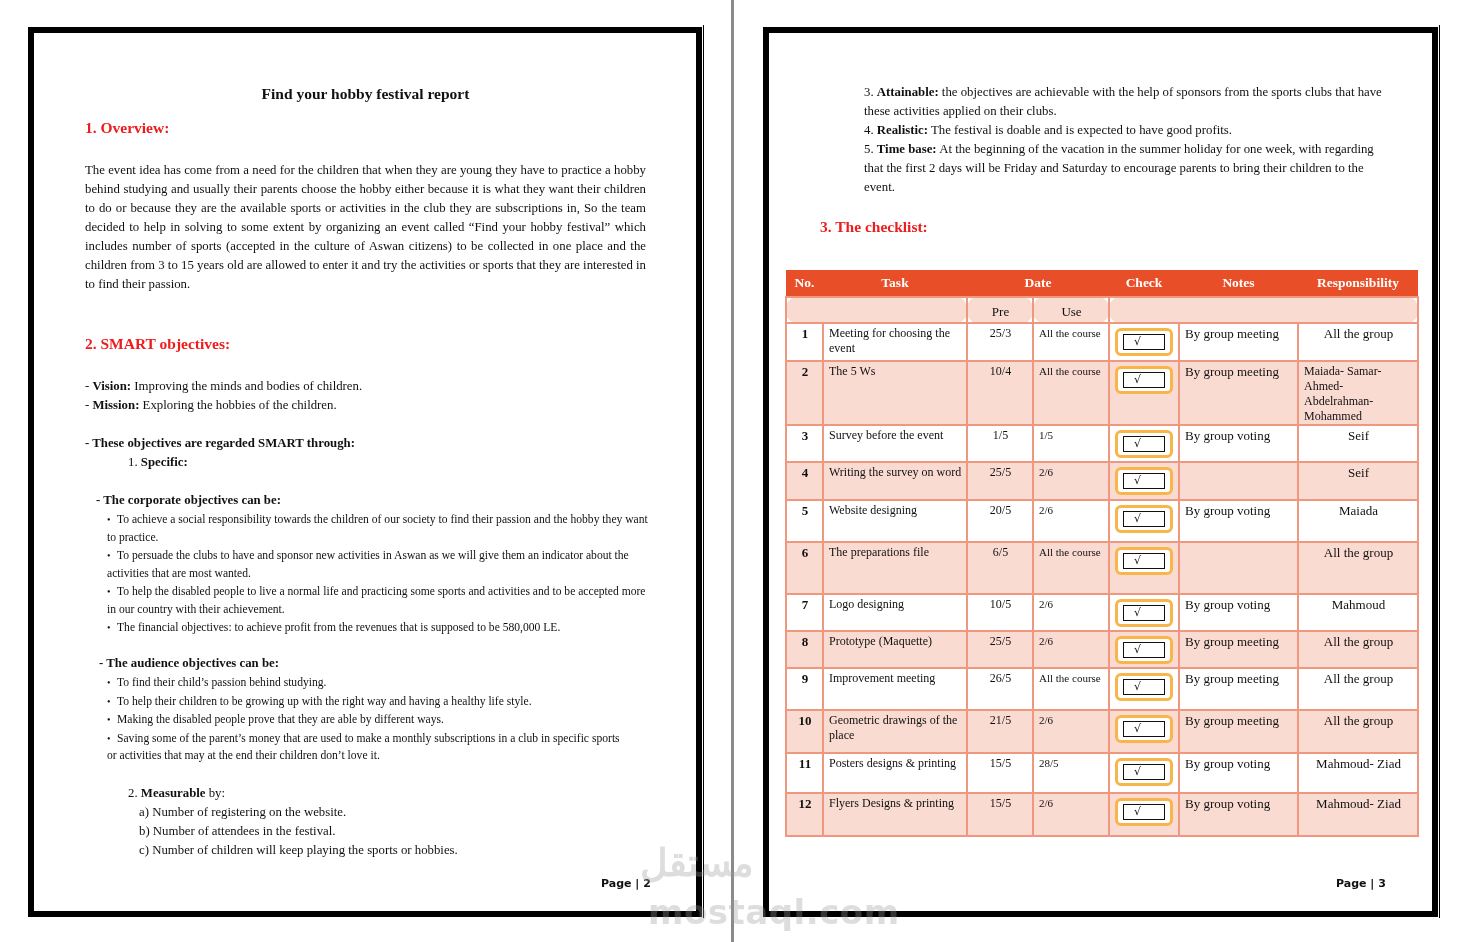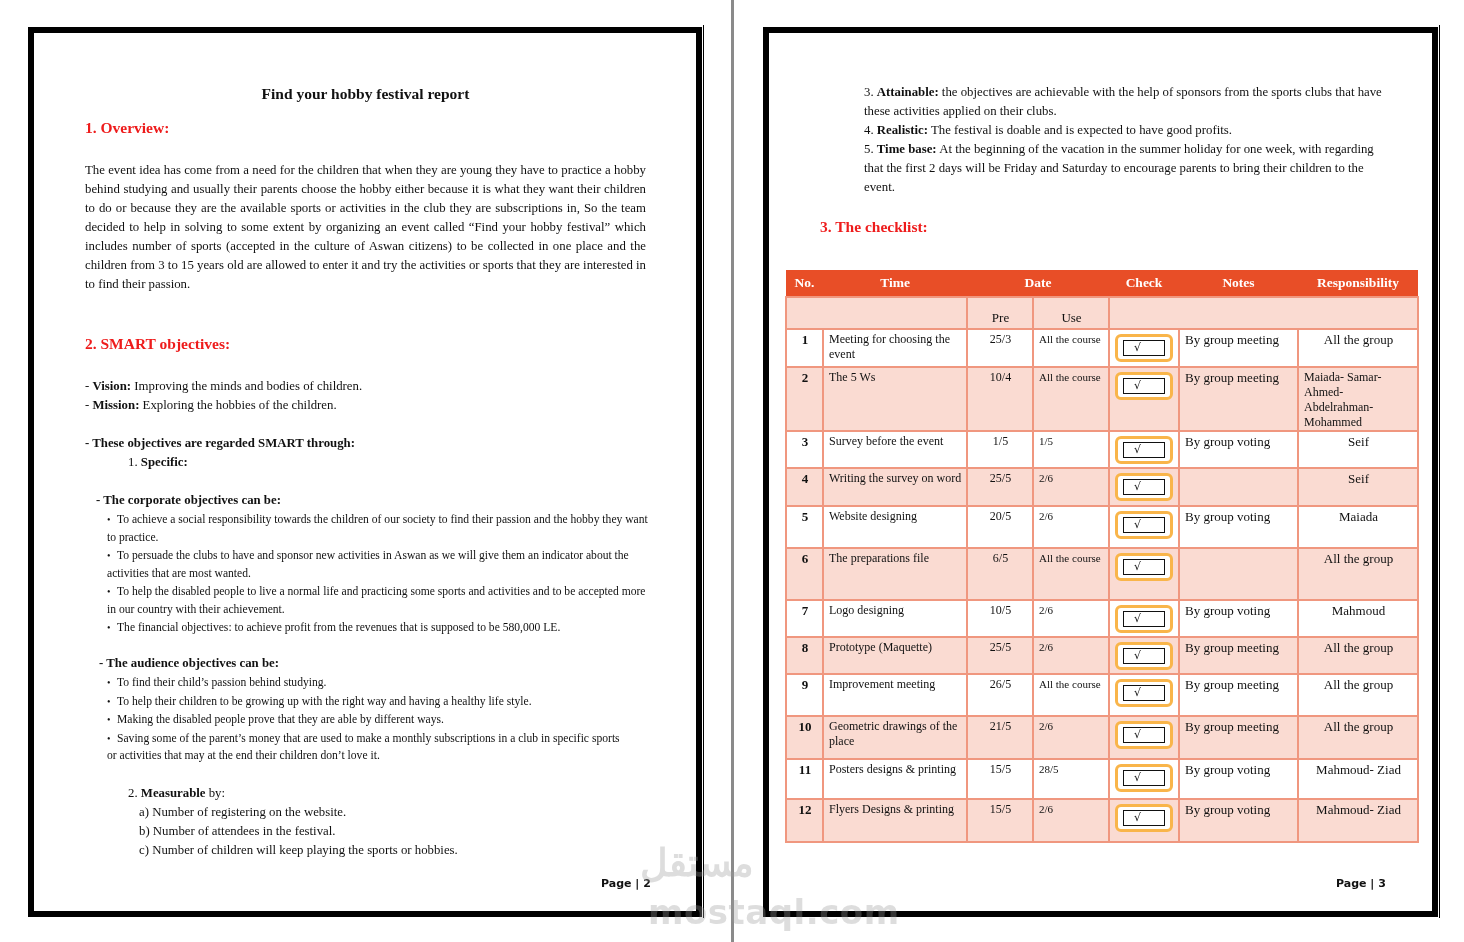--- a/index.html
+++ b/index.html
@@ -19,21 +19,21 @@
   .small { font-size:11.6px; line-height:17.5px; }
   .bold { font-weight:bold; }
   .bullet::before { content:"\2022"; display:inline-block; width:10px; font-size:10px; }
   .pagenum { font-family:"DejaVu Sans", sans-serif; font-size:11px; color:#111;font-weight:bold; }
 
   table.checklist { position:absolute; left:785px; top:270px; width:632px; border-collapse:collapse;
     font-family:"Liberation Serif", serif; table-layout:fixed; }
   table.checklist th { background:#e84e27; color:#fff; font-weight:bold; font-size:13.5px; height:26px;
     padding:0; text-align:center; border:none; }
   table.checklist td { border:2px solid #f0977f; font-size:12px; padding:2px 4px 0 5px; vertical-align:top; line-height:15px; }
-  table.checklist tr.sub td { background:#fadbd2; text-align:center; font-size:13px; height:18px; padding-top:12px; }
+  table.checklist tr.sub td { background:#fadbd2; text-align:center; font-size:13px; height:18px; padding-top:6px;border-radius:11px; }
   table.checklist tr.odd td { background:#ffffff; }
   table.checklist tr.even td { background:#fadbd2; }
   td.c-no { text-align:center; font-weight:bold; font-size:13px !important; }
   td.c-date { text-align:center; }
   td.c-use { text-align:left; font-size:11px !important; }
   td.c-notes { font-size:13px !important; line-height:16px !important; white-space:nowrap; }
   td.c-resp { text-align:center; font-size:13px !important; line-height:16px !important; }
   td.c-resp.left { text-align:left; font-size:12px !important; line-height:15px !important; }
   td.c-check { padding:4px 0 0 0 !important; }
   .checkbox-wrap { margin:0 auto; width:52px; height:22px; border:3px solid #f9b54a; border-radius:6px; background:#fff;
@@ -109,21 +109,21 @@
         <col style="width:144px">
         <col style="width:66px">
         <col style="width:76px">
       <col style="width:70px">
         <col style="width:119px">
         <col style="width:120px">
     </colgroup>
     <thead>
       <tr>
         <th>No.</th>
-        <th>Time</th>
+        <th>Task</th>
         <th colspan="2">Date</th>
         <th>Check</th>
         <th>Notes</th>
         <th>Responsibility</th>
       </tr>
     </thead>
     <tbody id="checklist-body">
       <tr class="sub">
         <td colspan="2" style="border-right:none;"></td>
         <td>Pre</td>

